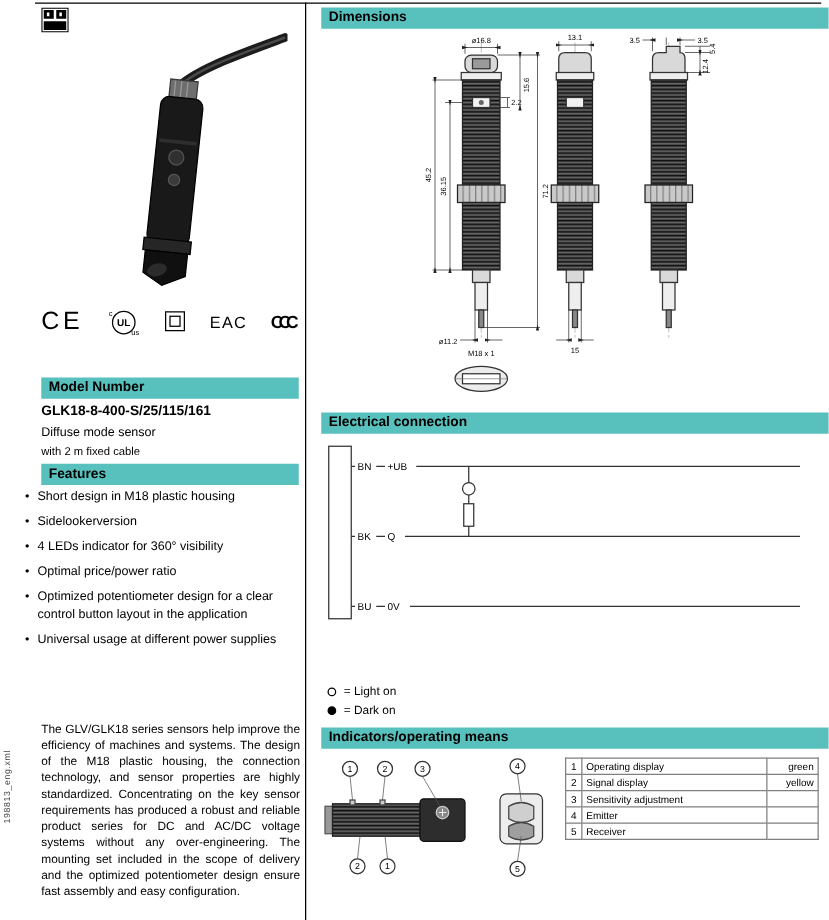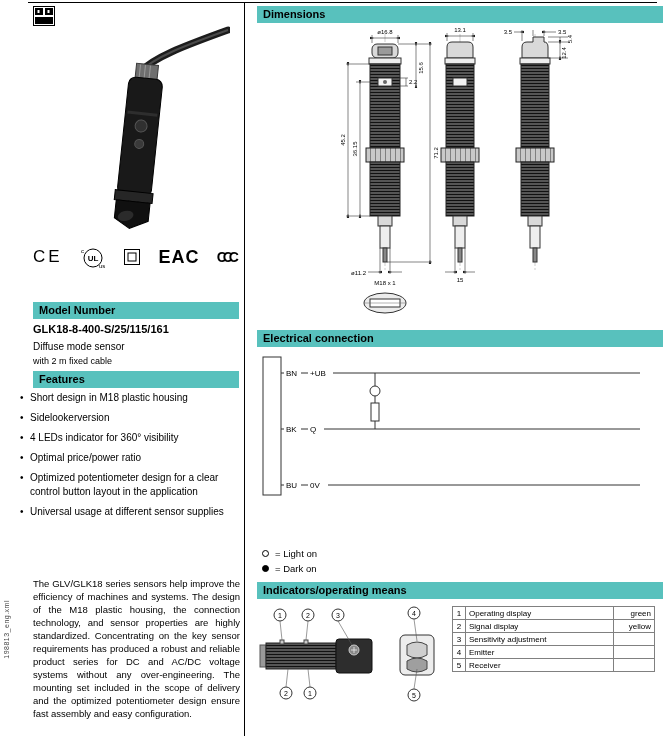--- a/index.html
+++ b/index.html
@@ -16,22 +16,22 @@
   .sec-header { position:absolute; background:var(--accent,#58c1bd); color:#000; font-weight:bold;
                 font-size:11px; line-height:17px; height:17px; padding-left:6px; }
   .h-left  { left:33px; width:206px; }
   .h-right { left:257px; width:419px; }
 
   .logo { position:absolute; left:33px; top:6px; }
   .photo { position:absolute; left:40px; top:26px; }
 
   .certs { position:absolute; left:33px; top:243px; width:206px; height:28px;
            display:flex; align-items:center; justify-content:space-between; }
-  .ce { font-size:17px; letter-spacing:3px; }
-  .eac { font-size:18px; font-weight:bold; letter-spacing:1px; }
+  .ce { font-size:20px; letter-spacing:3px; }
+  .eac { font-size:13px; font-weight:normal; letter-spacing:1px; }
   .ccc { font-size:14px; font-weight:bold; letter-spacing:-4px; padding-right:4px; }
 
   .model-value { position:absolute; left:33px; top:323px; width:206px; font-size:11px; font-weight:bold; }
   .model-line1 { position:absolute; left:33px; top:341px; font-size:10px; }
   .model-line2 { position:absolute; left:33px; top:356px; font-size:9px; }
 
   .features-list { position:absolute; left:19px; top:391px; width:208px; list-style:none; }
   .features-list li { position:relative; padding-left:11px; font-size:10px; line-height:14px; margin-bottom:6px; }
   .features-list li::before { content:"•"; position:absolute; left:1px; top:0; }
 
@@ -120,21 +120,21 @@
   <div class="model-line1">Diffuse mode sensor</div>
   <div class="model-line2">with 2 m fixed cable</div>
 
   <div class="sec-header h-left" style="top:371px">Features</div>
   <ul class="features-list">
     <li>Short design in M18 plastic housing</li>
     <li>Sidelookerversion</li>
     <li>4 LEDs indicator for 360° visibility</li>
     <li>Optimal price/power ratio</li>
     <li>Optimized potentiometer design for a clear control button layout in the application</li>
-    <li>Universal usage at different sensor supplies</li>
+    <li>Universal usage at different power supplies</li>
   </ul>
 
   <div class="info-text">The GLV/GLK18 series sensors help improve the efficiency of machines and systems. The design of the M18 plastic housing, the connection technology, and sensor properties are highly standardized. Concentrating on the key sensor requirements has produced a robust and reliable product series for DC and AC/DC voltage systems without any over-engineering. The mounting set included in the scope of delivery and the optimized potentiometer design ensure fast assembly and easy configuration.</div>
 
   <div class="sec-header h-right" style="top:6px">Dimensions</div>
 
   <svg class="dim-svg" width="405" height="300" viewBox="0 0 405 300">
     <defs>
       <pattern id="thr" width="4" height="3" patternUnits="userSpaceOnUse">
         <rect width="4" height="3" fill="#444"></rect>

